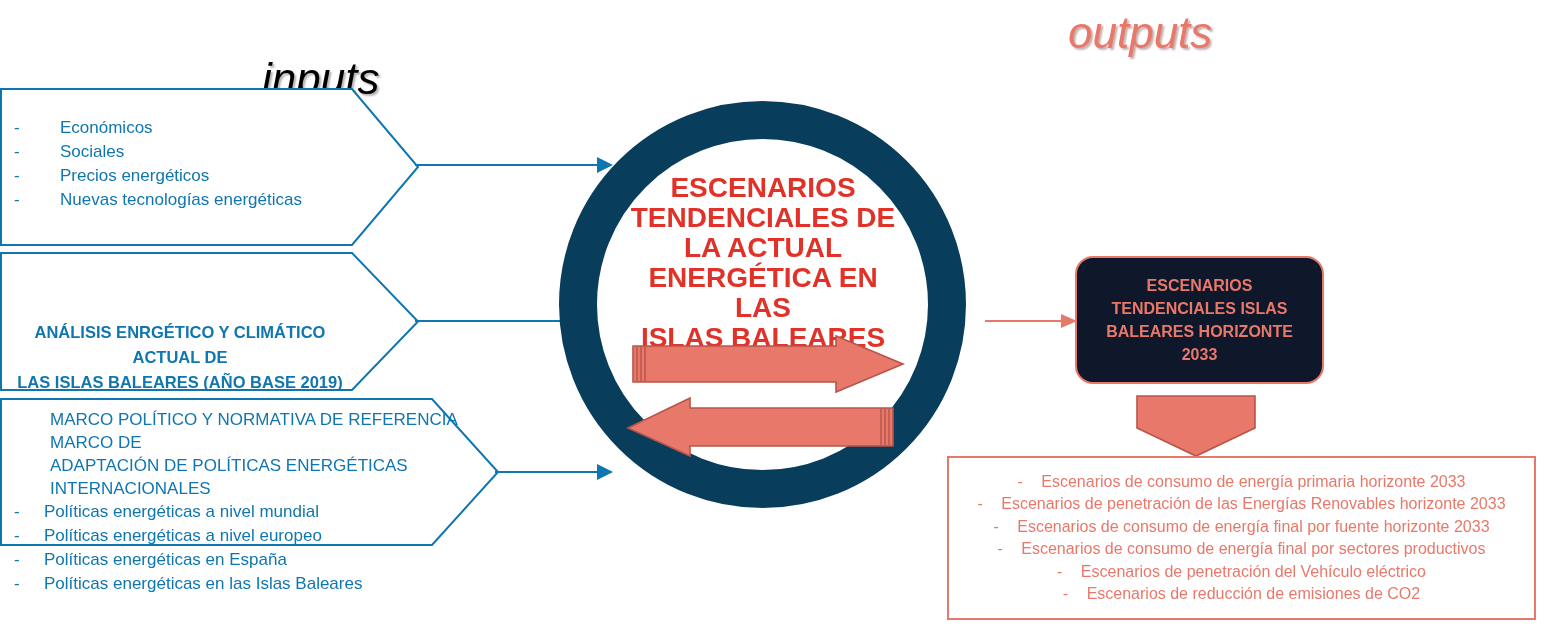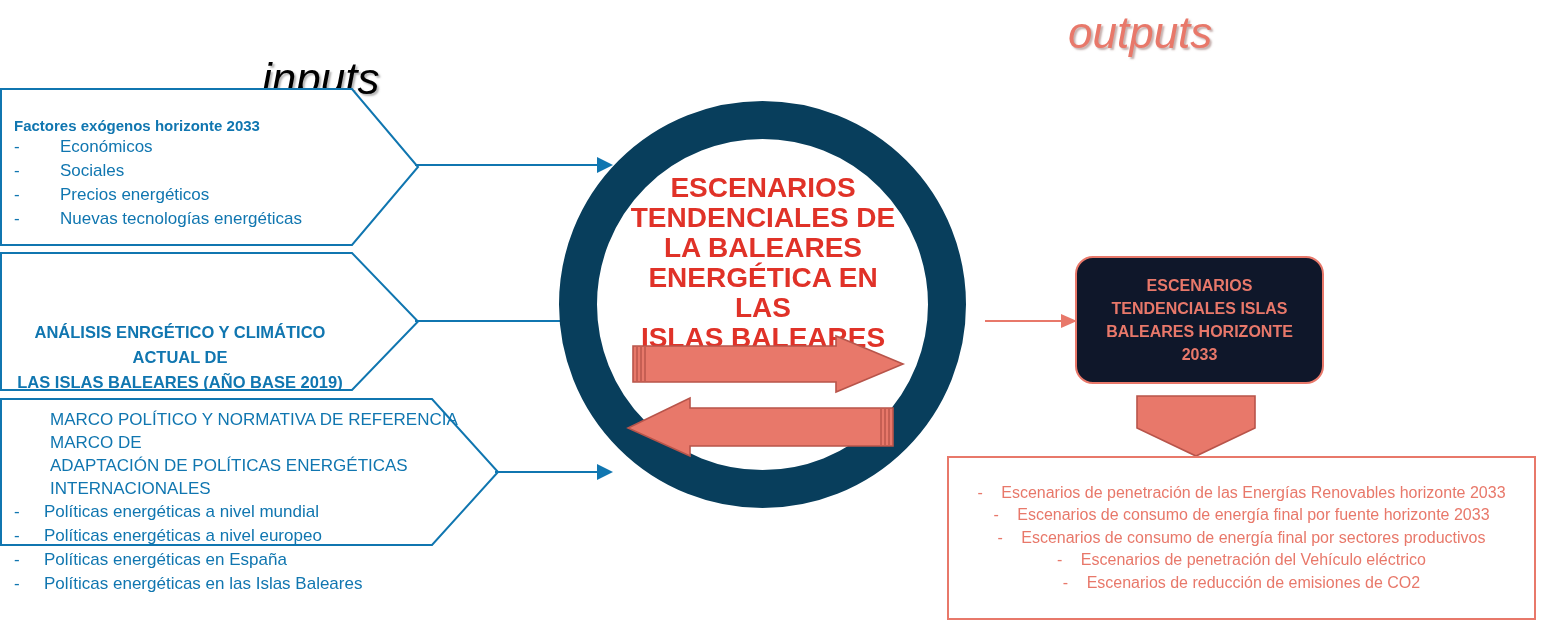--- a/index.html
+++ b/index.html
@@ -211,21 +211,20 @@
 <div id="canvas">
 
   <div class="section-title" id="inputs-title">inputs</div>
   <div class="section-title" id="outputs-title">outputs</div>
 
   <div class="chev-wrap" style="top:88px; width:420px; height:158px;">
     <svg class="chev-svg" width="420" height="158" viewBox="0 0 420 158">
       <polygon class="chev-body" points="1,1 352,1 418,79 352,157 1,157"></polygon>
     </svg>
     <div class="chev-content" style="padding:28px 0 0 14px;">
-      <div class="ib-head">Factores exógenos horizonte 2033</div>
       <ul class="ib-list">
         <li>
           <span class="dash">-</span>
           <span>Económicos</span>
         </li>
         <li>
           <span class="dash">-</span>
           <span>Sociales</span>
         </li>
         <li>
@@ -291,21 +290,21 @@
   <svg class="connector" style="left:495px; top:450px; width:130px; height:40px;" width="130" height="40" viewBox="0 0 130 40">
     <line x1="0" y1="22" x2="104" y2="22" stroke="#1076B0" stroke-width="2"></line>
     <polygon points="102,14 118,22 102,30" fill="#1076B0"></polygon>
   </svg>
 
   <div id="ring"></div>
 
   <div id="ring-text">
     <div>ESCENARIOS</div>
     <div>TENDENCIALES DE</div>
-    <div>LA BALEARES</div>
+    <div>LA ACTUAL</div>
     <div>ENERGÉTICA EN LAS</div>
     <div>ISLAS BALEARES</div>
   </div>
 
   <svg id="cycle-arrows" width="280" height="124" viewBox="0 0 280 124">
 
     <g>
       <polygon points="5,10 208,10 208,0 275,28 208,56 208,46 5,46" fill="#E8786A" stroke="#B8544A" stroke-width="1.6"></polygon>
       <line x1="9" y1="11" x2="9" y2="45" stroke="#B8544A" stroke-width="1.4"></line>
       <line x1="13" y1="11" x2="13" y2="45" stroke="#B8544A" stroke-width="1.4"></line>
@@ -330,20 +329,24 @@
   </div>
 
   <svg id="down-arrow" width="120" height="62" viewBox="0 0 120 62">
     <polygon points="1,1 119,1 119,33 60,61 1,33" fill="#E8786A" stroke="#B8544A" stroke-width="1.6"></polygon>
   </svg>
 
   <div id="out-list-box">
     <ul id="out-list">
       <li>
         <span class="dash">-</span>
+        <span>Escenarios de consumo de energía primaria horizonte 2033</span>
+      </li>
+      <li>
+        <span class="dash">-</span>
         <span>Escenarios de penetración de las Energías Renovables horizonte 2033</span>
       </li>
       <li>
         <span class="dash">-</span>
         <span>Escenarios de consumo de energía final por fuente horizonte 2033</span>
       </li>
       <li>
         <span class="dash">-</span>
         <span>Escenarios de consumo de energía final por sectores productivos</span>
       </li>

